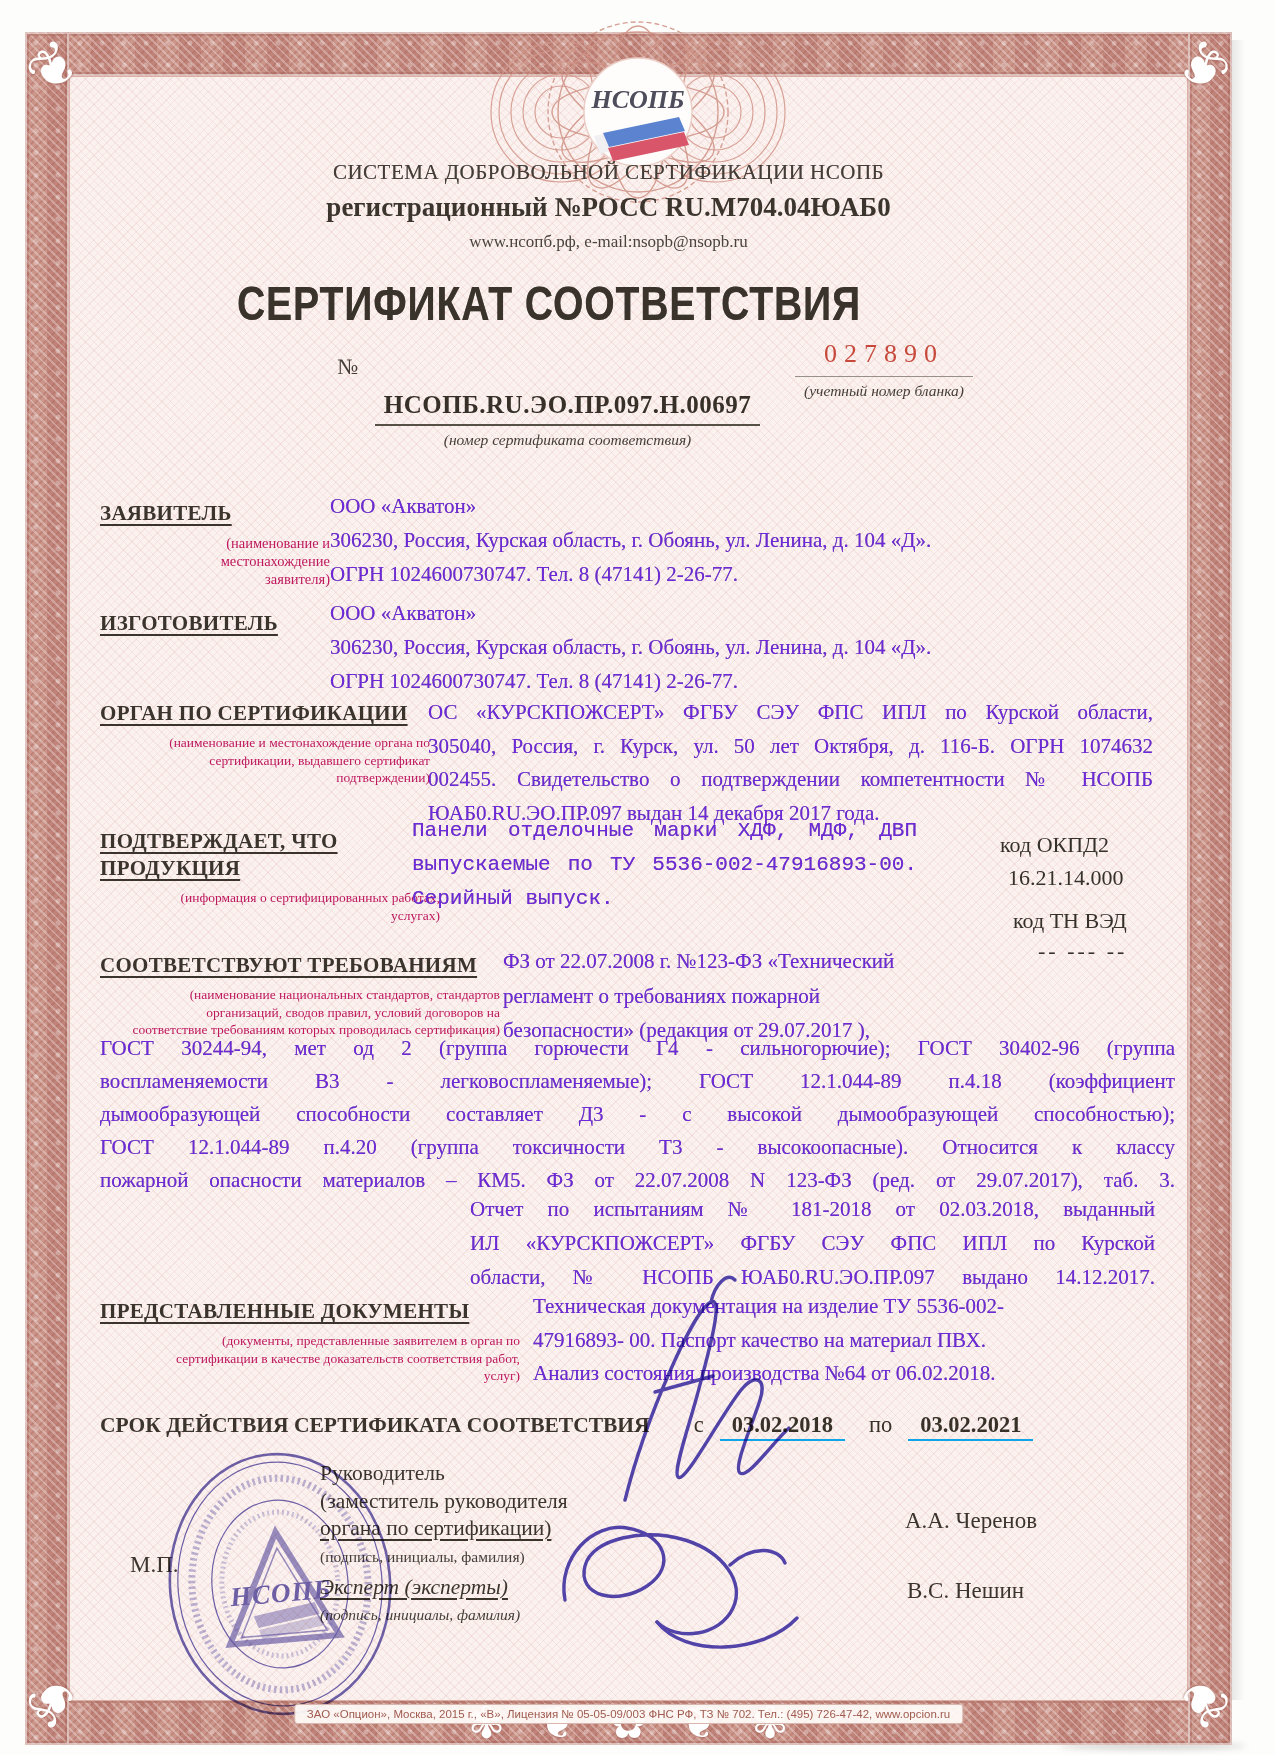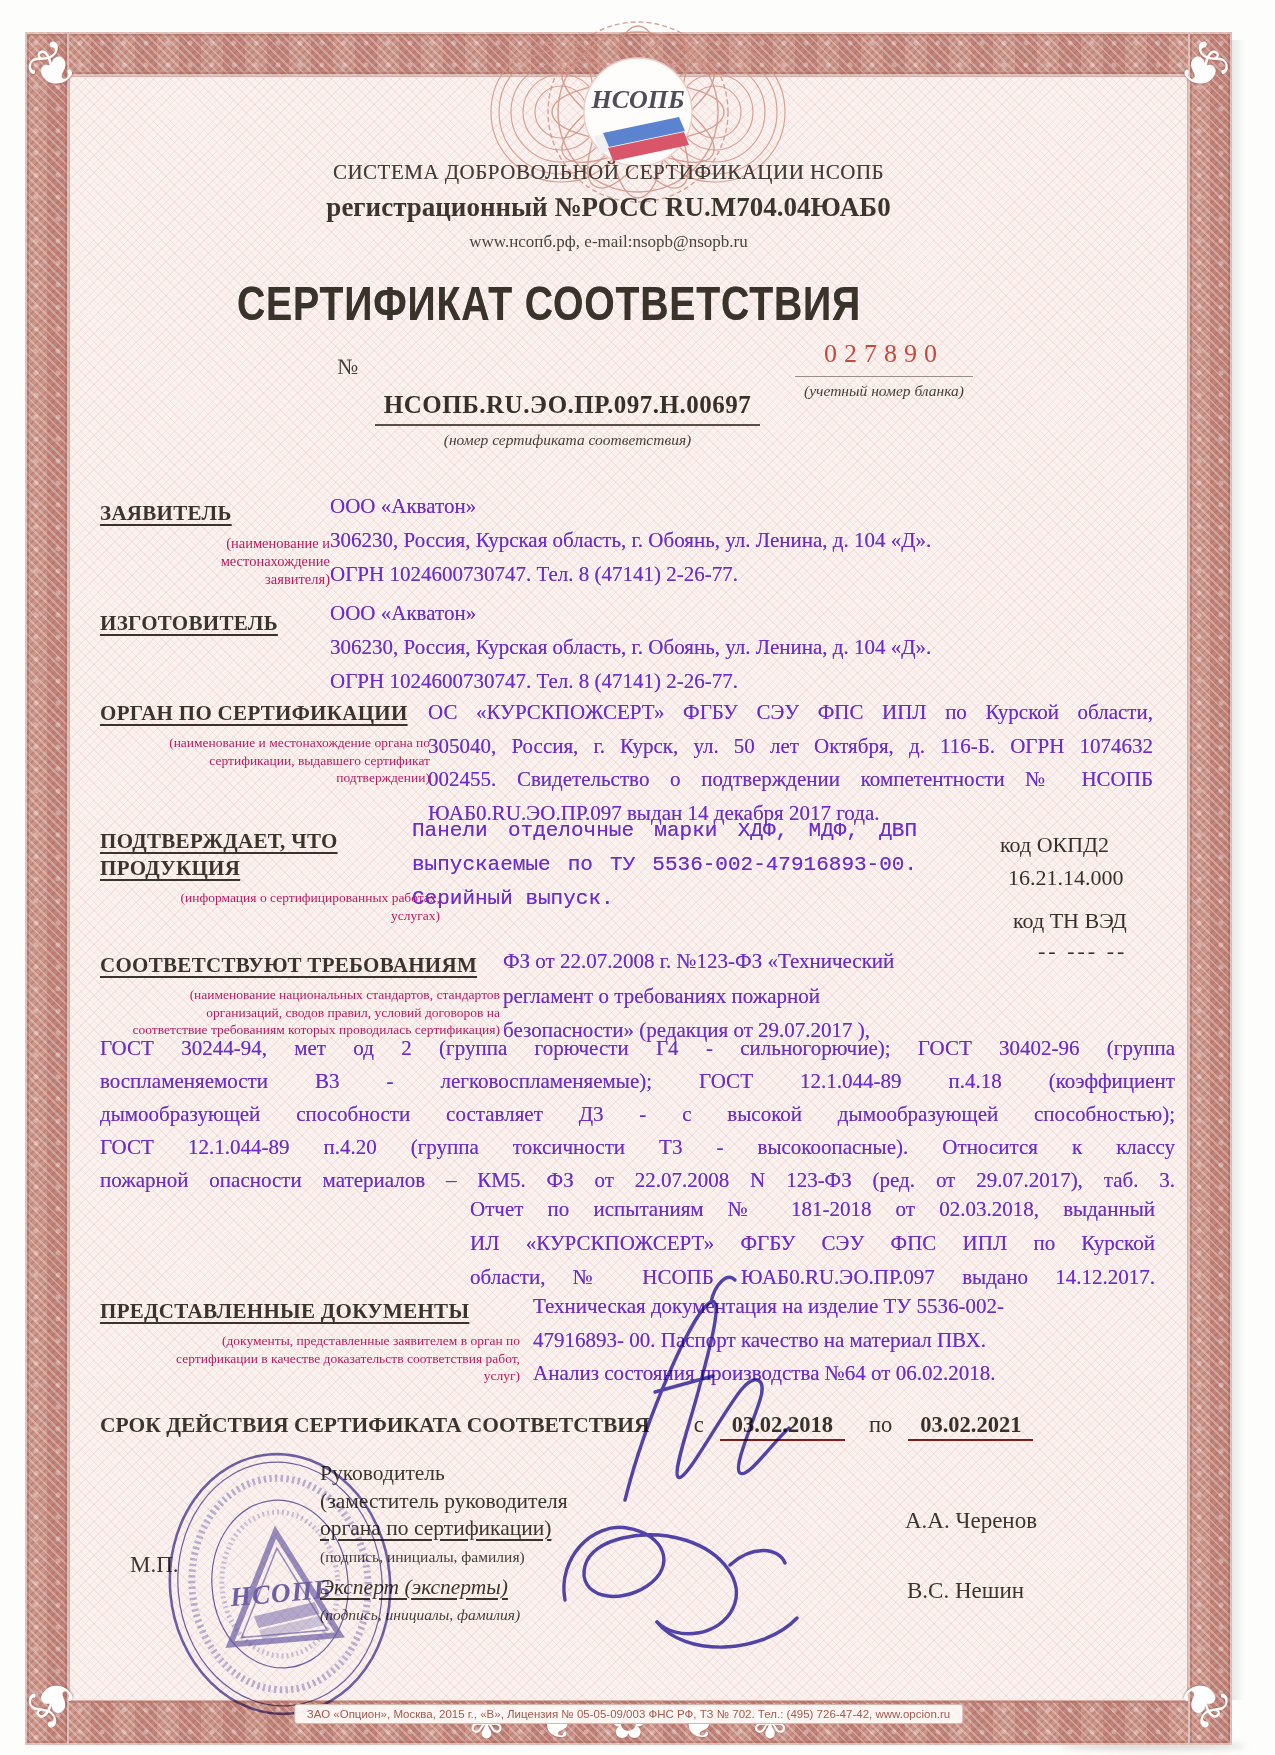--- a/index.html
+++ b/index.html
@@ -73,21 +73,21 @@
   .stext{font-size:21px;line-height:34px;white-space:pre-line;color:#6d28d9;
     text-shadow:0 0 .4px rgba(54,48,42,.5);}
   .just{text-align:justify;text-align-last:justify;}
   .abs{position:absolute;}
   
   .validity{position:absolute;left:75px;top:1380px;white-space:nowrap;}
   .validity .vlabel{font-size:21.5px;font-weight:bold;color:#3b342d;}
   .validity .vword{font-size:22.5px;margin-left:44px;}
   .validity .vword2{font-size:22.5px;margin-left:24px;}
   .validity .vdate{font-size:22.5px;font-weight:600;margin-left:16px;padding:0 12px 2px 12px;
-    border-bottom:2px solid #7f1d1d;}
+    border-bottom:2px solid #0ea5e9;}
   
   .mp{position:absolute;left:105px;top:1520px;font-size:23px;color:#3b342d;}
   .stamp{position:absolute;left:138px;top:1412px;z-index:6;mix-blend-mode:multiply;}
   .sig-ink{position:absolute;left:480px;top:1228px;z-index:6;mix-blend-mode:multiply;}
   .role-block{position:absolute;left:295px;top:1428px;font-size:21.5px;line-height:27.5px;color:#3b342d;}
   .role-plain{white-space:pre-line;}
   .role-underlined{text-decoration:underline;text-decoration-thickness:1.5px;text-underline-offset:4px;}
   .role-caption{font-size:15.5px;color:#443e38;margin-top:5px;line-height:18px;}
   .expert-block{position:absolute;left:295px;top:1542px;font-size:21.5px;line-height:27px;color:#3b342d;font-style:italic;}
   .sig-name{position:absolute;font-size:23px;color:#3b342d;}

